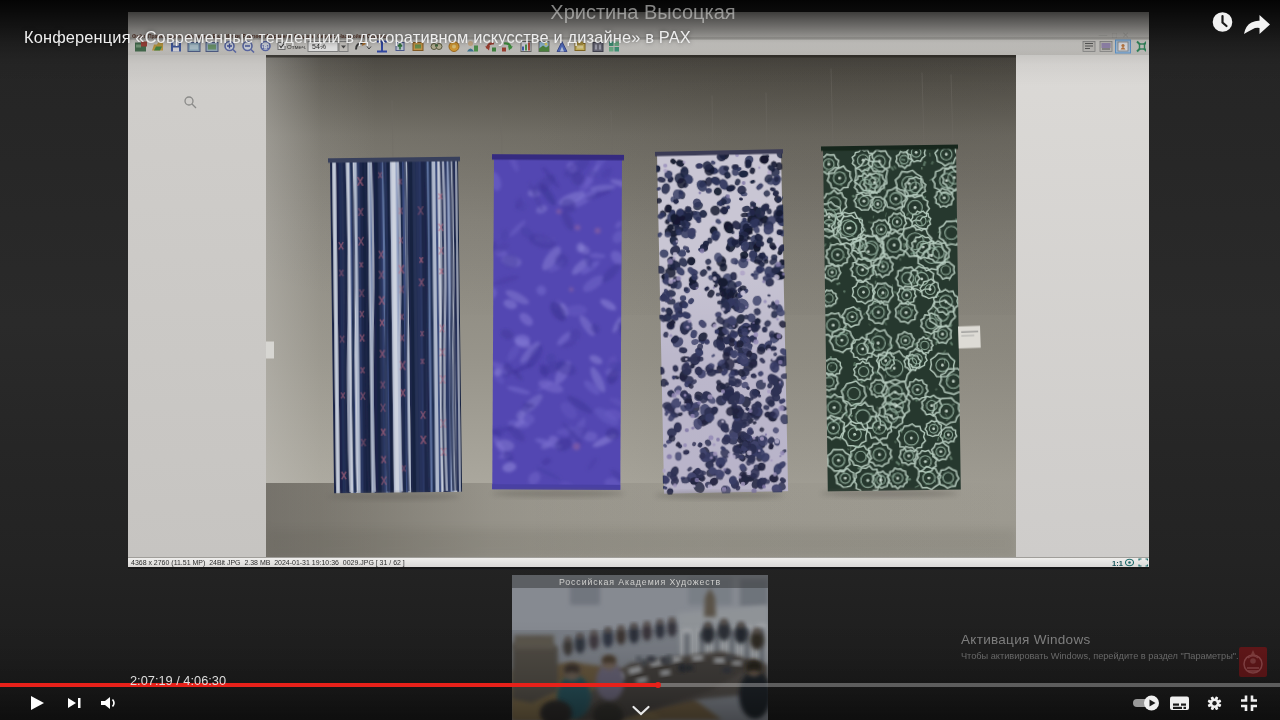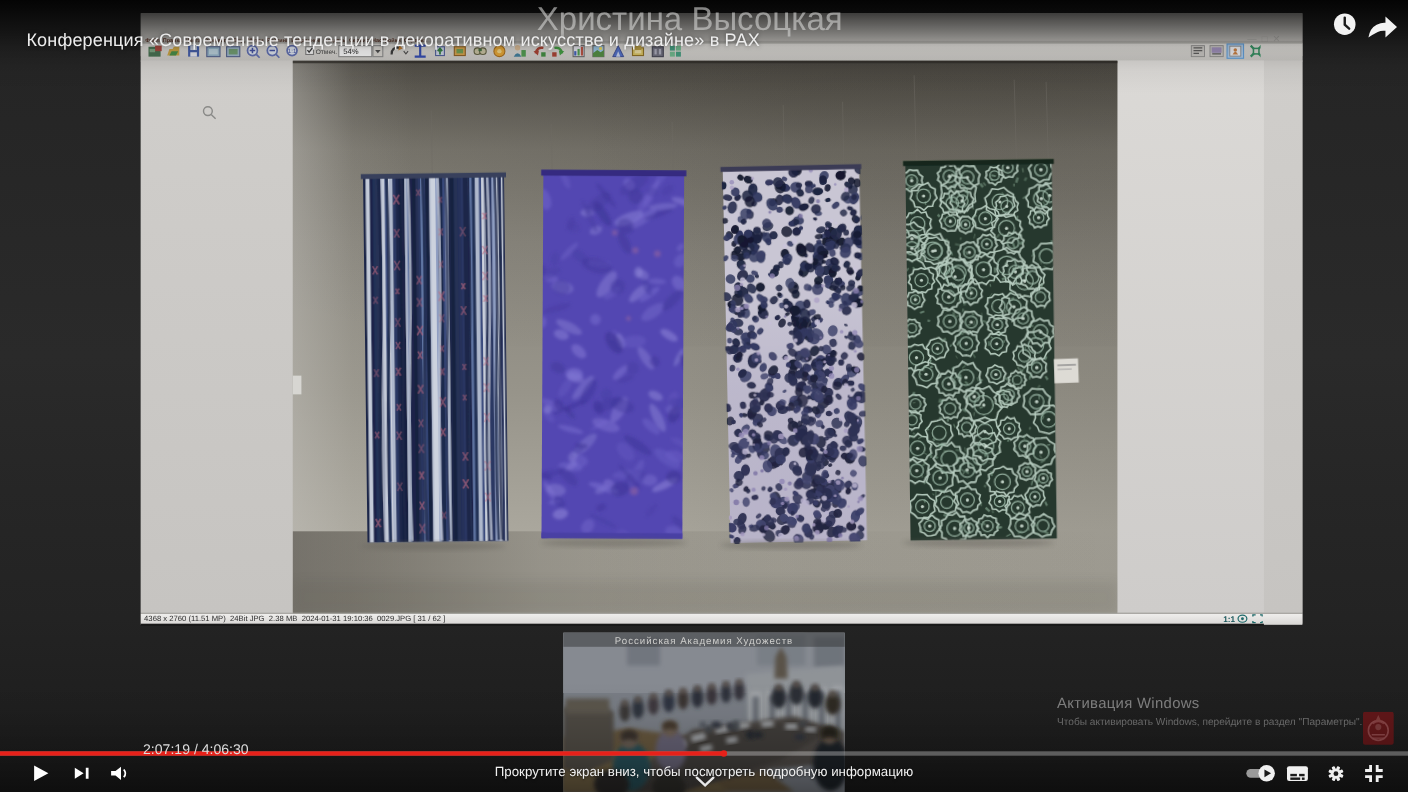--- a/index.html
+++ b/index.html
@@ -1,42 +1,42 @@
 <!DOCTYPE html>
 <html><head>
 <meta charset="utf-8">
 <style>
 html,body{margin:0;padding:0;background:#000;}
 #stage{position:relative;width:1280px;height:720px;overflow:hidden;
  background:linear-gradient(180deg,#1a1a1a 0%,#252525 8%,#2a2a2a 45%,#262626 62%,#232323 78%,#1e1e1e 92%,#191919 100%);
  font-family:"Liberation Sans",sans-serif;}
 .abs{position:absolute;}
 
-#appwin{position:absolute;left:128px;top:12px;width:1021px;height:555px;background:#cdcbc9;padding-left:35px;}
+#appwin{position:absolute;left:128px;top:12px;width:1021px;height:555px;background:#cdcbc9;}
 #titlebar{position:absolute;left:0;top:0;width:100%;height:25px;
  background:linear-gradient(180deg,#a5a39f 0%,#b4b2ae 55%,#c0beba 100%);}
 #menubar{position:absolute;left:0;top:25px;width:100%;height:14px;
  background:linear-gradient(180deg,#aeaca8 0%,#bbb9b5 100%);}
 #menutext{position:absolute;left:4px;top:22px;width:600px;color:#5e3a2e;font-size:8px;letter-spacing:0px;transform:scale(0.62);transform-origin:0 0;white-space:nowrap;font-weight:bold;}
 #toolbar{position:absolute;left:0;top:27px;width:100%;height:15.5px;
  background:linear-gradient(180deg,#dedcd8 0%,#d2d0cc 60%,#c6c4c0 100%);border-top:1px solid #c2c0bc;}
 #winbtns{position:absolute;right:20px;top:18px;color:#4a4a48;font-size:8.5px;opacity:.18;letter-spacing:0;}
 #content{position:absolute;left:0;top:43px;width:100%;height:502px;background:linear-gradient(180deg,#d0cecb,#c6c4c1);}
 #rightstrip{position:absolute;left:888px;top:43px;width:133px;height:502px;background:linear-gradient(180deg,#dbd9d6,#ceccca);}
 #statusbar{position:absolute;left:0;top:545px;width:100%;height:9.5px;
  background:linear-gradient(180deg,#efeeec 0%,#d8d6d4 100%);border-top:1px solid #a09e9a;}
 #statustext{position:absolute;left:3px;top:546px;color:#2c2c2c;font-size:8.5px;transform:scale(0.82);transform-origin:0 0;white-space:nowrap;}
 #appbottom{position:absolute;left:128px;top:567px;width:1021px;height:1.5px;background:#191919;}
 
 #photo{position:absolute;left:138px;top:42.5px;width:750px;height:502.5px;}
 
 #topgrad{position:absolute;left:0;top:0;width:1280px;height:86px;
  background:linear-gradient(180deg,rgba(0,0,0,.85) 0%,rgba(0,0,0,.5) 22%,rgba(0,0,0,.15) 50%,rgba(0,0,0,.04) 75%,rgba(0,0,0,0) 100%);}
 #ytitle{position:absolute;left:24px;top:12px;color:#ededed;font-size:16.4px;letter-spacing:0.15px;white-space:nowrap;text-shadow:0 0 4px rgba(0,0,0,.5);margin-top:16px;}
-#watermark{position:absolute;left:488px;top:0.5px;width:290px;color:rgba(210,210,208,.62);font-size:30px;white-space:nowrap;}
+#watermark{position:absolute;left:498px;top:0.5px;width:290px;text-align:center;color:rgba(210,210,208,.62);font-size:20px;white-space:nowrap;}
 #botgrad{position:absolute;left:0;bottom:0;width:1280px;height:100px;
  background:linear-gradient(0deg,rgba(0,0,0,.42) 0%,rgba(0,0,0,.18) 35%,rgba(0,0,0,.05) 70%,rgba(0,0,0,0) 100%);}
 #pbar{position:absolute;left:0;top:682.5px;width:1280px;height:4px;background:rgba(255,255,255,.30);}
 #pbar .played{position:absolute;left:0;top:0;width:659px;height:4px;background:#e7211a;}
 #pbar .knob{position:absolute;left:655px;top:-1px;width:6px;height:6px;border-radius:50%;background:#e7211a;}
 #timetxt{position:absolute;left:130px;top:673px;color:#dddddd;font-size:12.8px;white-space:nowrap;}
 #scrolltxt{position:absolute;left:0;top:693.5px;width:1280px;text-align:center;color:#f0f0f0;font-size:12.1px;white-space:nowrap;text-shadow:0 1px 2px rgba(0,0,0,.6);}
 #activ1{position:absolute;left:961px;top:632px;color:#828282;font-size:13.5px;letter-spacing:0.3px;white-space:nowrap;}
 #activ2{position:absolute;left:961px;top:650.5px;color:#717171;font-size:9.2px;white-space:nowrap;}
 </style>
@@ -2097,21 +2097,20 @@
       <div class="played"></div>
       <div class="knob"></div>
     </div>
   <svg class="abs" style="left:0px;top:688px" width="260" height="30" viewBox="0 0 260 30" xmlns="http://www.w3.org/2000/svg">
       <path d="M31,8 L31,22 L44,15 Z" fill="#ffffff"></path>
       <path d="M68,10 L68,20 L76,15 Z M78,10 L78,20 L80.5,20 L80.5,10 Z" fill="#ffffff"></path>
       <path d="M101,13 L105,13 L110,9 L110,21 L105,17 L101,17 Z" fill="#ffffff"></path>
       <path d="M112.5,11.5 q3,3.5 0,7" stroke="#ffffff" stroke-width="1.6" fill="none"></path>
     </svg>
   <div id="timetxt">2:07:19 / 4:06:30</div>
-  <div id="scrolltxt">Прокрутите экран вниз, чтобы посмотреть подробную информацию</div>
   <svg class="abs" style="left:630px;top:704px" width="22" height="14" viewBox="0 0 22 14">
       <path d="M3.5,3 L11,10 L18.5,3" stroke="#e8e8e8" stroke-width="2.2" fill="none" stroke-linecap="round"></path>
     </svg>
   <svg class="abs" style="left:1125px;top:690px" width="140" height="28" viewBox="0 0 140 28" xmlns="http://www.w3.org/2000/svg">
       <rect x="8" y="9" width="22" height="8" rx="4" fill="#9a9a9a"></rect>
       <circle cx="26.5" cy="13" r="7.5" fill="#f0f0f0"></circle>
       <path d="M24.5,9.5 L24.5,16.5 L30.5,13 Z" fill="#1a1a1a"></path>
       <rect x="45" y="6.5" width="19" height="13.5" rx="2" fill="#f0f0f0"></rect>
       <rect x="48" y="13.5" width="6" height="2.2" fill="#1a1a1a"></rect>
       <rect x="56" y="13.5" width="5" height="2.2" fill="#1a1a1a"></rect>

